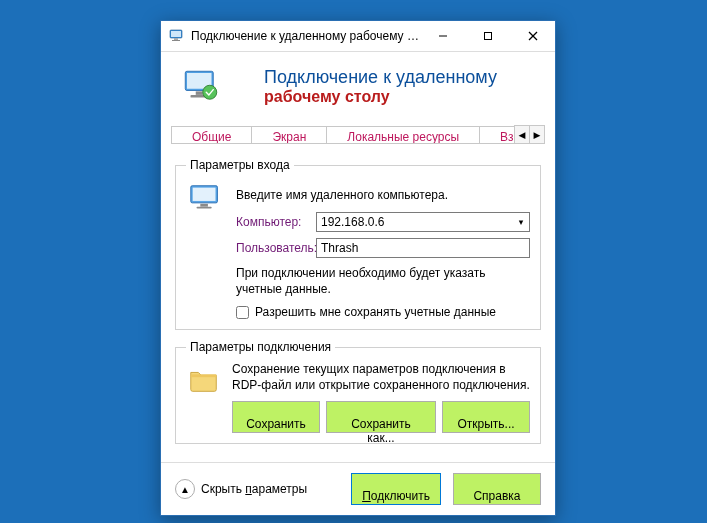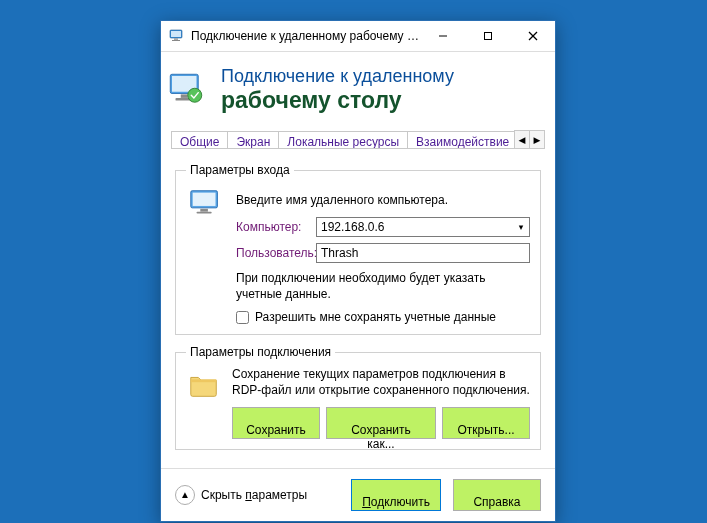--- a/index.html
+++ b/index.html
@@ -52,65 +52,66 @@
     width: 45px;
     height: 100%;
     display: flex;
     align-items: center;
     justify-content: center;
     color: #000;
   }
   .title-btn svg { width:10px; height:10px; }
   
   .banner {
-    padding: 14px 20px 12px 4px;
+    padding: 14px 20px 12px 19px;
     display: flex;
     align-items: center;
+    gap: 28px;
   }
   .banner-icon {
     width: 42px;
     height: 42px;
     margin-right: 14px;
     display:flex;align-items:center;justify-content:center;
   }
   .banner-text { line-height: 1.15; }
   .banner-line1 {
     font-size: 18px;
     color: #0b4f9b;
     font-weight: 400;
   }
   .banner-line2 {
-    font-size: 23px;
-    color: #14532d;
+    font-size: 16px;
+    color: #b91c1c;
     font-weight: 700;
   }
   
   .tabs-wrap {
     margin: 0 10px;
     position: relative;
     border-bottom: 1px solid #c8c8c8;
     display: flex;
     align-items: flex-end;
   }
   .tabs {
     display: flex;
     flex: 1;
     overflow: hidden;
   }
   .tab {
-    padding: 3px 8px 4px;
+    padding: 3px 20px 4px;
     border: 1px solid #c8c8c8;
     border-bottom: none;
     background: #fff;
     margin-right: -1px;
     position: relative;
     top: 6px;
     white-space: nowrap;
     font-size: 12px;
-    color:#4c1d95;
+    color:#be185d;
   }
   .tab.active {
     background: #fff;
     border-bottom: 1px solid #fff;
     z-index: 2;
   }
   .tab-scroll {
     display:flex;
     align-items:center;
   }

